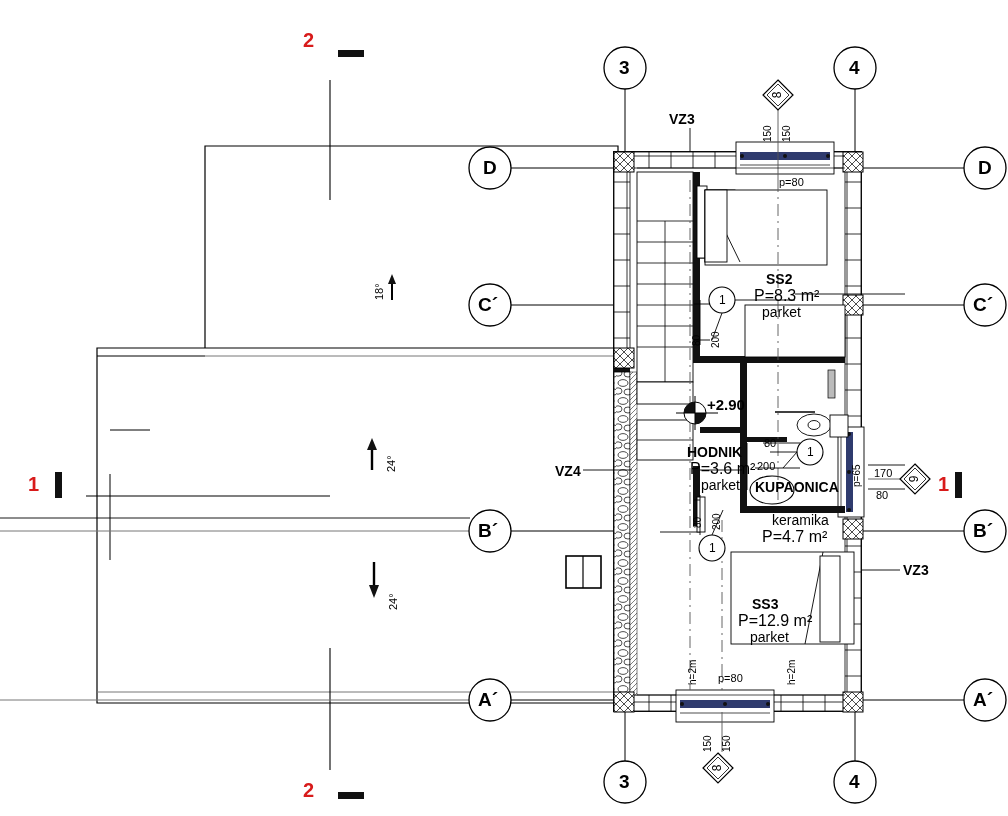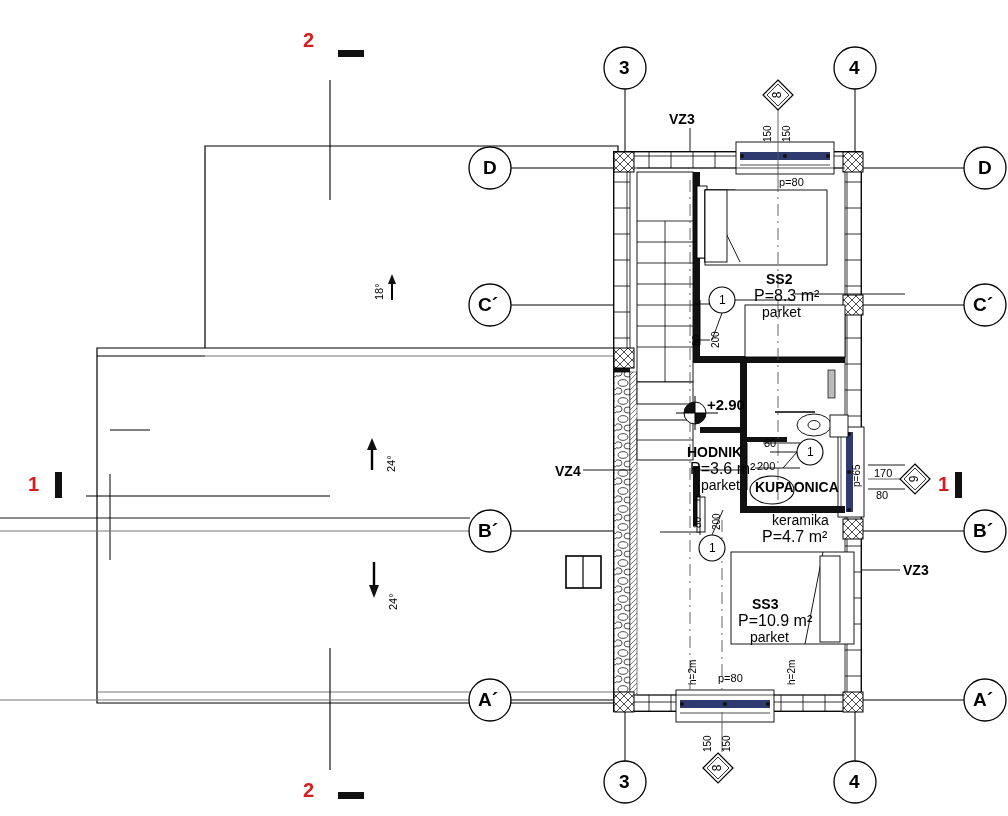--- a/index.html
+++ b/index.html
@@ -389,21 +389,21 @@
 
 <div class="lbl room-name" style="left:687px;top:445px;">HODNIK</div>
 <div class="lbl room-area" style="left:690px;top:461px;">P=3.6 m²</div>
 <div class="lbl room-fin" style="left:701px;top:478px;">parket</div>
 
 <div class="lbl room-name" style="left:755px;top:480px;">KUPAONICA</div>
 <div class="lbl room-area" style="left:762px;top:497px;margin-top:32px;">P=4.7 m²</div>
 <div class="lbl room-fin" style="left:772px;top:513px;">keramika</div>
 
 <div class="lbl room-name" style="left:752px;top:597px;">SS3</div>
-<div class="lbl room-area" style="left:738px;top:613px;">P=10.9 m²</div>
+<div class="lbl room-area" style="left:738px;top:613px;">P=12.9 m²</div>
 <div class="lbl room-fin" style="left:750px;top:630px;">parket</div>
 
 <div class="lbl tag-bold" style="left:669px;top:112px;">VZ3</div>
 <div class="lbl tag-bold" style="left:555px;top:464px;">VZ4</div>
 <div class="lbl tag-bold" style="left:903px;top:563px;">VZ3</div>
 
 <div class="lbl elev-txt" style="left:707px;top:397px;">+2.90</div>
 
 <div class="lbl dim-m rot90" style="left:374px;top:300px;">18°</div>
 <div class="lbl dim-m rot90" style="left:386px;top:472px;">24°</div>

